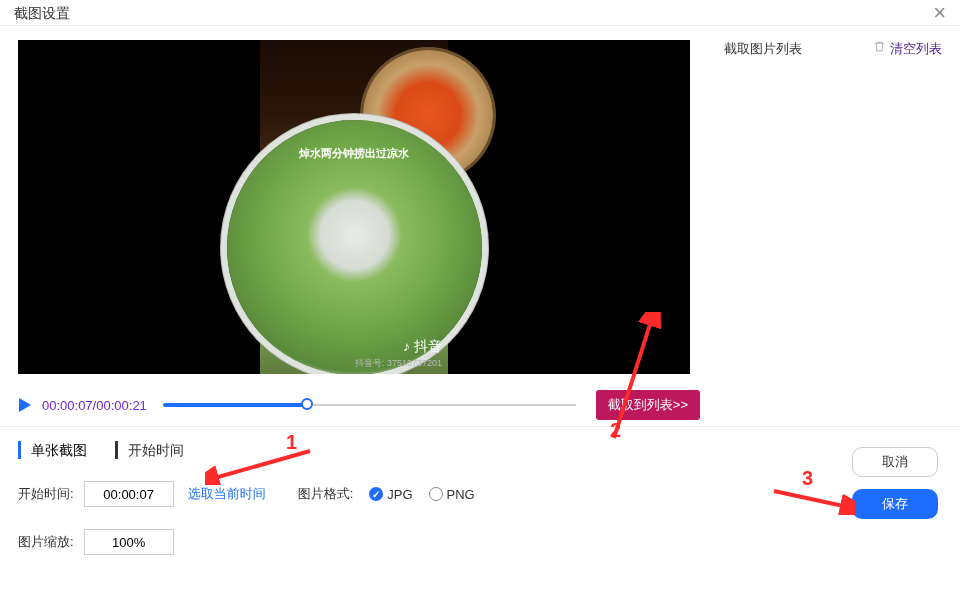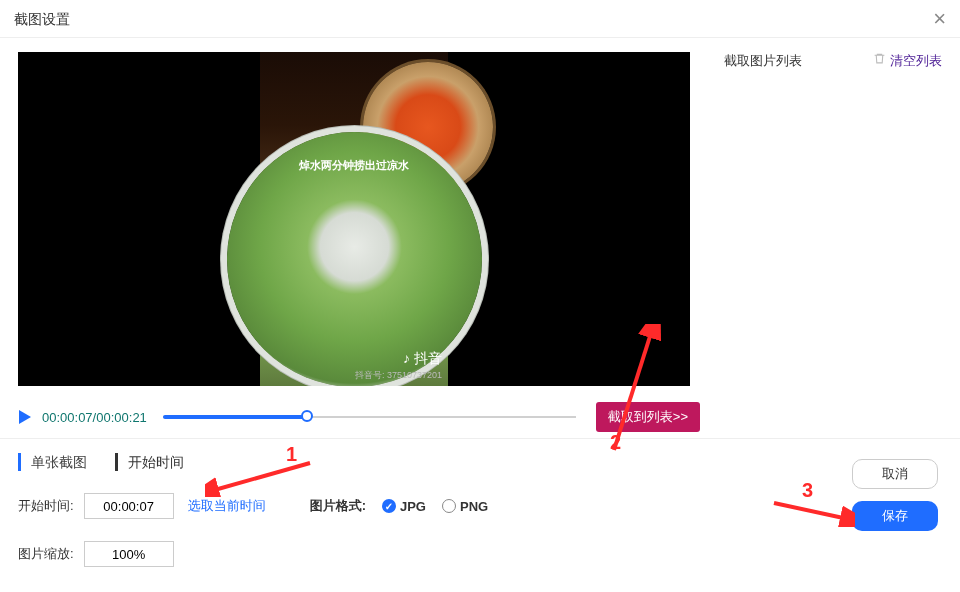--- a/index.html
+++ b/index.html
@@ -1,50 +1,50 @@
 <!DOCTYPE html>
 <html><head>
 <meta charset="utf-8">
 <style>
   * { box-sizing: border-box; margin: 0; padding: 0; }
   html, body { width: 960px; height: 592px; font-family: "Microsoft YaHei", Arial, sans-serif; font-size: 13px; color: #333; background: #fff; }
   .dialog { width: 100%; height: 100%; position: relative; }
-  .titlebar { height: 38px; line-height: 38px; padding: 0 14px; border-bottom: 1px solid #eee; font-size: 14px; display: flex; align-items: center; justify-content: space-between; }
+  .titlebar { height: 26px; line-height: 38px; padding: 0 14px; border-bottom: 1px solid #eee; font-size: 14px; display: flex; align-items: center; justify-content: space-between; }
   .close-x { font-size: 22px; font-weight: 300; color: #888; cursor: pointer; }
   .body { display: flex; height: 400px; }
   .preview-col { width: 710px; padding: 14px 0 0 18px; }
   .video-box { width: 672px; height: 334px; background: #000; position: relative; overflow: hidden; }
   .video-inner { position: absolute; left: 242px; top: 0; width: 188px; height: 334px; background: linear-gradient(180deg, #1a0c06 0%, #2a1508 22%, #3b2210 32%, #5b6b3a 55%, #8aae5f 70%, #7aa050 85%, #5e7a3d 100%); }
   .bowl { position:absolute; top:80px; left:-33px; width:255px; height:255px; border-radius:50%; background: radial-gradient(circle at 50% 45%, #e8ebe6 0%, #d6dbd4 18%, #8bbb5f 25%, #6fa648 50%, #5a8a3b 72%, #cdd3cb 78%, #e5e8e3 88%, #bfc4bd 100%); box-shadow: 0 0 0 6px #dfe3dd, 0 0 0 7px #b8bdb6; }
   .basket { position:absolute; top:10px; right:-45px; width:130px; height:130px; border-radius:50%; background: radial-gradient(circle at 50% 50%, #e7571f 0%, #d94a17 35%, #c9a06a 55%, #b28a55 70%, #8a6a3c 100%); box-shadow: 0 0 0 3px #6b4e2a; }
   .subtitle { position:absolute; top:78px; left:0; right:0; text-align:center; color:#fff; font-size:11px; font-weight:bold;margin-top:28px; }
   .watermark { position:absolute; right:6px; bottom:18px; color:#fff; font-size:11px; text-align:right; }
   .watermark .logo { font-size:14px; }
   .vid-info { position:absolute; right:6px; bottom:4px; color:#bbb; font-size:9px; }
   .controls { display:flex; align-items:center; padding: 16px 0 0 0; }
   .play-btn svg { display:block; }
-  .time { margin: 0 16px 0 10px; font-size:13px; color:#0f766e; }
+  .time { margin: 0 16px 0 10px; font-size:13px; color:#6d28d9; }
   .slider { flex:1; height:6px; position:relative; margin-right:20px; }
   .slider-track { position:absolute; top:2px; left:0; right:0; height:2px; background:#d0d0d0; }
   .slider-fill { position:absolute; top:1px; left:0; width:35%; height:4px; background:#1f6dff; border-radius:2px; }
   .slider-thumb { position:absolute; top:-4px; left:35%; width:12px; height:12px; border-radius:50%; background:#fff; border:2px solid #1f6dff; margin-left:-6px; }
   .capture-btn { background:#be185d; color:#fff; border:none; border-radius:3px; padding:6px 12px; font-size:13px; cursor:pointer; margin-right: 10px; }
   .side-col { flex:1; padding: 14px 18px 0 14px; }
   .side-head { display:flex; justify-content:space-between; align-items:center; font-size:13px; }
   .clear-list { color:#4c1d95; display:flex; align-items:flex-start; gap:4px; cursor:pointer; }
   .bottom { border-top:1px solid #eee; padding: 14px 18px 0 18px; height: 154px; position:relative;}
   .tabs { display:flex; gap:28px; font-size:14px;}
   .tab { padding-left:10px; height:18px; line-height:18px; cursor:pointer;}
-  .tab.active { color:#404040; border-left:3px solid #1f6dff; font-weight:500;}
+  .tab.active { color:#000000; border-left:3px solid #1f6dff; font-weight:500;}
   .tab.inactive { border-left:3px solid #333; color:#333;}
   .form-row { display:flex; align-items:center; margin-top:22px; gap:10px;}
   .label { font-size:13px; color:#333;}
   .textbox { width:90px; height:26px; border:1px solid #ccc; text-align:center; font-size:13px; }
   .linkish { color:#1f6dff; cursor:pointer; padding:0 4px;}
-  .radio-wrap { display:flex; align-items:center; gap:16px; margin-left:30px;font-weight:bold;}
+  .radio-wrap { display:flex; align-items:center; gap:16px; margin-left:18px;}
   .radio { display:flex; align-items:center; gap:4px; cursor:pointer;}
   .radio-circle { width:14px; height:14px; border-radius:50%; border:1px solid #888; display:inline-block;}
   .radio-checked { width:14px; height:14px; border-radius:50%; background:#1f6dff; display:inline-flex; align-items:center; justify-content:center; }
   .radio-checked::after { content:"✓"; color:#fff; font-size:10px; font-weight:bold;}
   .action-col { position:absolute; right:22px; top: 20px; display:flex; flex-direction:column; gap:12px; }
   .btn { width:86px; height:30px; border-radius:10px; font-size:13px; cursor:pointer; }
   .btn-cancel { background:#fff; border:1px solid #ccc; color:#333;}
   .btn-save { background:#1f6dff; border:none; color:#fff;}
   .annotation { position:absolute; color:#ff2a2a; font-size:20px; font-weight:bold; pointer-events:none; }
   .arrow { position:absolute; pointer-events:none; }

